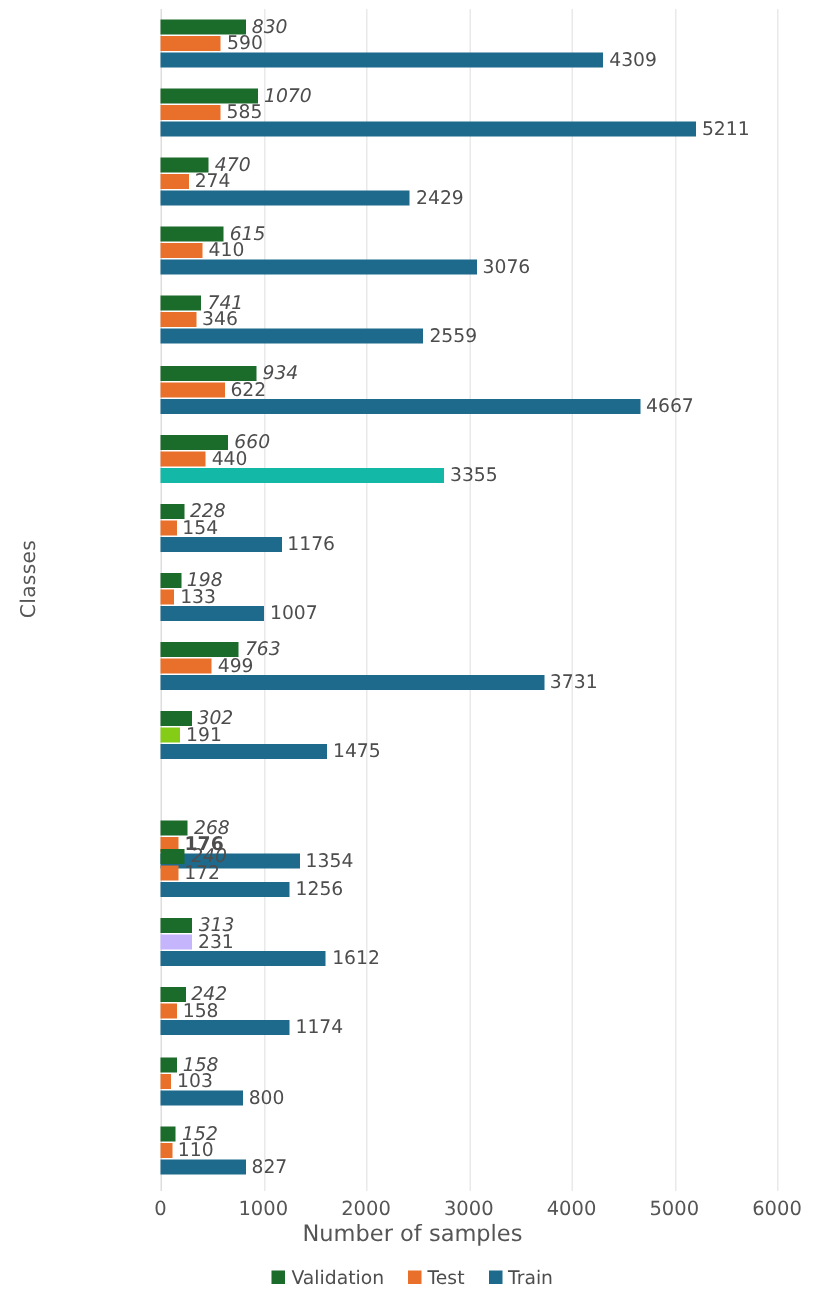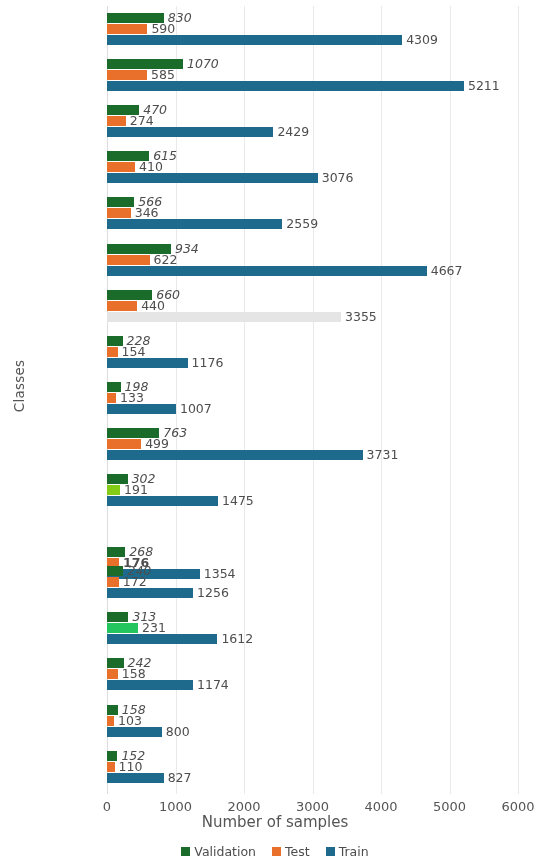--- a/index.html
+++ b/index.html
@@ -142,21 +142,21 @@
           <span class="bar-label">830</span>
         </div>
         <div class="bar test" style="width: 40.415px; background: rgb(232, 112, 42);">
           <span class="bar-label">590</span>
         </div>
         <div class="bar train" style="width: 295.166px; background: rgb(29, 106, 140);">
           <span class="bar-label">4309</span>
         </div>
       </div>
       <div class="bar-row" style="top: 53.1px;">
-        <div class="bar validation" style="width: 76px; background: rgb(27, 107, 43);">
+        <div class="bar validation" style="width: 65px; background: rgb(27, 107, 43);">
           <span class="bar-label">1070</span>
         </div>
         <div class="bar test" style="width: 40.0725px; background: rgb(232, 112, 42);">
           <span class="bar-label">585</span>
         </div>
         <div class="bar train" style="width: 356.954px; background: rgb(29, 106, 140);">
           <span class="bar-label">5211</span>
         </div>
       </div>
       <div class="bar-row" style="top: 99.2px;">
@@ -176,21 +176,21 @@
         </div>
         <div class="bar test" style="width: 28.085px; background: rgb(232, 112, 42);">
           <span class="bar-label">410</span>
         </div>
         <div class="bar train" style="width: 210.706px; background: rgb(29, 106, 140);">
           <span class="bar-label">3076</span>
         </div>
       </div>
       <div class="bar-row" style="top: 191.4px;">
         <div class="bar validation" style="width: 27.3315px; background: rgb(27, 107, 43);">
-          <span class="bar-label">566</span>
+          <span class="bar-label">741</span>
         </div>
         <div class="bar test" style="width: 23.701px; background: rgb(232, 112, 42);">
           <span class="bar-label">346</span>
         </div>
         <div class="bar train" style="width: 175.291px; background: rgb(29, 106, 140);">
           <span class="bar-label">2559</span>
         </div>
       </div>
       <div class="bar-row" style="top: 237.5px;">
         <div class="bar validation" style="width: 63.979px; background: rgb(27, 107, 43);">
@@ -203,21 +203,21 @@
           <span class="bar-label">4667</span>
         </div>
       </div>
       <div class="bar-row" style="top: 283.6px;">
         <div class="bar validation" style="width: 45.21px; background: rgb(27, 107, 43);">
           <span class="bar-label">660</span>
         </div>
         <div class="bar test" style="width: 30.14px; background: rgb(232, 112, 42);">
           <span class="bar-label">440</span>
         </div>
-        <div class="bar train" style="width: 234px; background: #e5e5e5;">
+        <div class="bar train" style="width: 189px; background: #14b8a6;">
           <span class="bar-label">3355</span>
         </div>
       </div>
       <div class="bar-row" style="top: 329.7px;">
         <div class="bar validation" style="width: 15.618px; background: rgb(27, 107, 43);">
           <span class="bar-label">228</span>
         </div>
         <div class="bar test" style="width: 10.549px; background: rgb(232, 112, 42);">
           <span class="bar-label">154</span>
         </div>
@@ -277,21 +277,21 @@
           <span class="bar-label">172</span>
         </div>
         <div class="bar train" style="width: 86.036px; background: rgb(29, 106, 140);">
           <span class="bar-label">1256</span>
         </div>
       </div>
       <div class="bar-row" style="top: 606.3px;">
         <div class="bar validation" style="width: 21.4405px; background: rgb(27, 107, 43);">
           <span class="bar-label">313</span>
         </div>
-        <div class="bar test" style="width: 31px; background: #22c55e;">
+        <div class="bar test" style="width: 21px; background: #c4b5fd;">
           <span class="bar-label">231</span>
         </div>
         <div class="bar train" style="width: 110.422px; background: rgb(29, 106, 140);">
           <span class="bar-label">1612</span>
         </div>
       </div>
       <div class="bar-row" style="top: 652.4px;">
         <div class="bar validation" style="width: 16.577px; background: rgb(27, 107, 43);">
           <span class="bar-label">242</span>
         </div>

